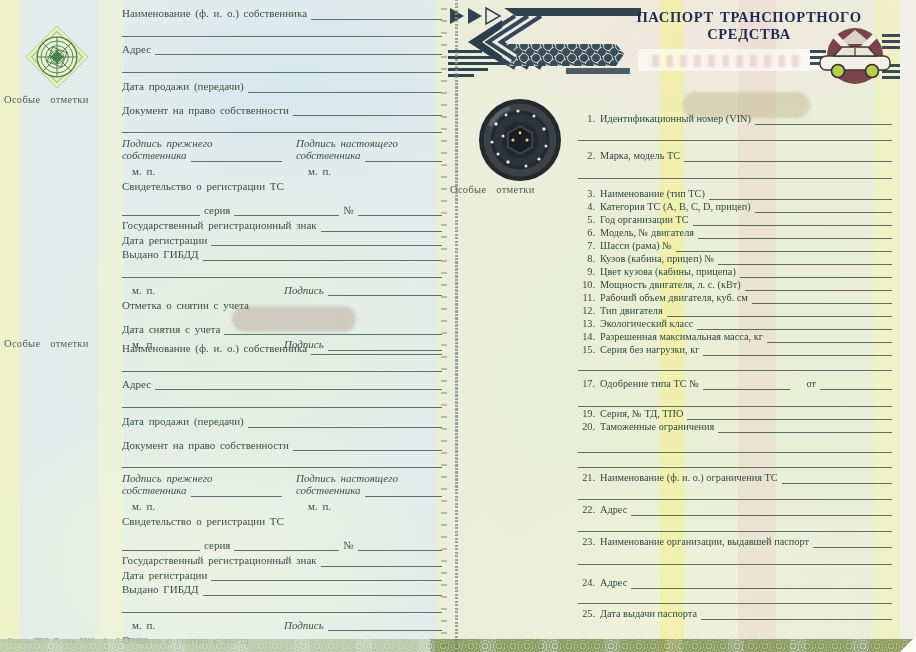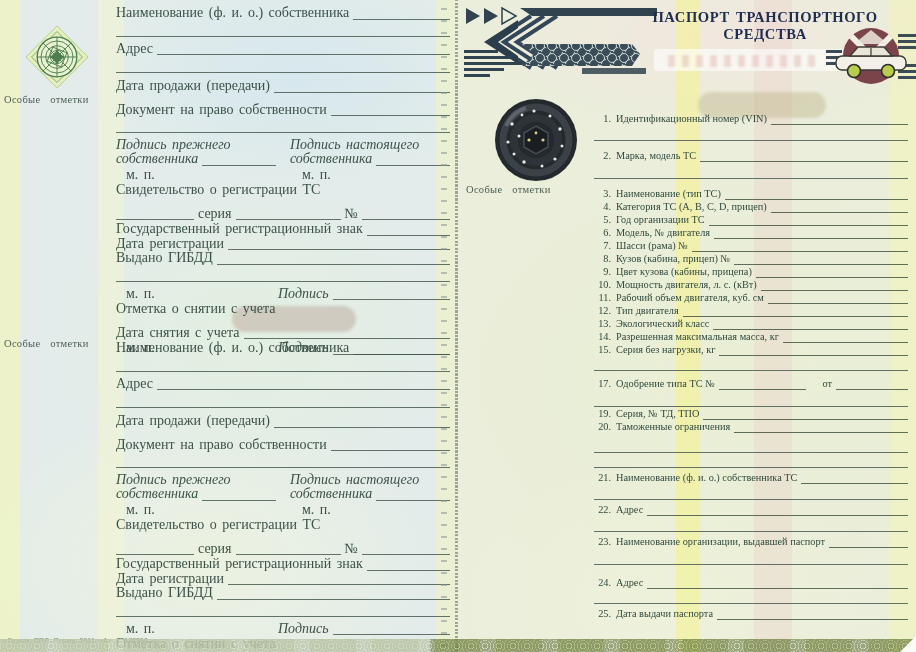--- a/index.html
+++ b/index.html
@@ -12,40 +12,40 @@
   .page{position:absolute;top:0;height:652px;}
   #page-left{
     left:0;width:458px;
     background-color:#e3ecea;
     background-image:
       radial-gradient(ellipse 300px 160px at 65% 12%, rgba(213,231,238,.9), transparent 70%),
       radial-gradient(ellipse 280px 220px at 55% 52%, rgba(227,240,221,.8), transparent 72%),
       radial-gradient(ellipse 320px 220px at 45% 86%, rgba(238,243,222,.85), transparent 72%);
   }
   #page-right{
-    left:458px;width:458px;
+    left:442px;width:458px;
     background-color:#eaeedb;
     background-image:
       radial-gradient(ellipse 330px 120px at 55% 6%, rgba(243,229,223,.8), transparent 75%),
       radial-gradient(ellipse 420px 320px at 60% 58%, rgba(233,239,209,.65), transparent 78%),
       radial-gradient(ellipse 300px 200px at 45% 92%, rgba(240,243,218,.7), transparent 75%);
   }
   .stripe{position:absolute;top:0;height:652px;pointer-events:none;}
   .smudge{position:absolute;pointer-events:none;filter:blur(1.5px);}
   
   #microtext-sep{
     position:absolute;left:455px;top:0;width:3px;height:652px;opacity:.75;
     background:repeating-linear-gradient(0deg,#7d8d85 0 2px, transparent 2px 3.5px);
   }
   #tick-column{
     position:absolute;left:441px;top:6px;width:6px;height:640px;opacity:.55;
     background:repeating-linear-gradient(0deg,#87948c 0 2px, transparent 2px 12px);
   }
   
-  .form-col{position:absolute;left:116px;width:334px;color:#3c5248;font-size:14px;word-spacing:2px;}
+  .form-col{position:absolute;left:122px;width:334px;color:#3c5248;font-size:11px;word-spacing:2px;}
   .r{display:flex;align-items:flex-end;line-height:12.5px;}
   .f{flex:1;border-bottom:1px solid rgba(62,82,72,.8);height:11px;margin-left:4px;min-width:10px;}
   .x{border-bottom:1px solid rgba(62,82,72,.8);height:12px;}
   .x.thick{border-bottom-width:1.5px;}
   .w78{flex:0 0 78px;margin-left:0;}
   .w105{flex:0 0 105px;}
   .it{font-style:italic;}
   .sigcols{display:flex;margin-top:4px;}
   .sigcol{flex:1;}
   .sigcol + .sigcol{margin-left:14px;}
@@ -488,21 +488,21 @@
       </div>
     <div class="r">
         <span class="n">20.</span>
         <span>Таможенные ограничения</span>
         <span class="f"></span>
       </div>
     <div class="x mt7"></div>
     <div class="x thick mt2"></div>
     <div class="r mt12">
         <span class="n">21.</span>
-        <span>Наименование (ф. и. о.) собственника ТС</span>
+        <span>Наименование (ф. и. о.) ограничения ТС</span>
         <span class="f"></span>
       </div>
     <div class="x mt3"></div>
     <div class="r mt3">
         <span class="n">22.</span>
         <span>Адрес</span>
         <span class="f"></span>
       </div>
     <div class="x mt3"></div>
     <div class="r mt3">

